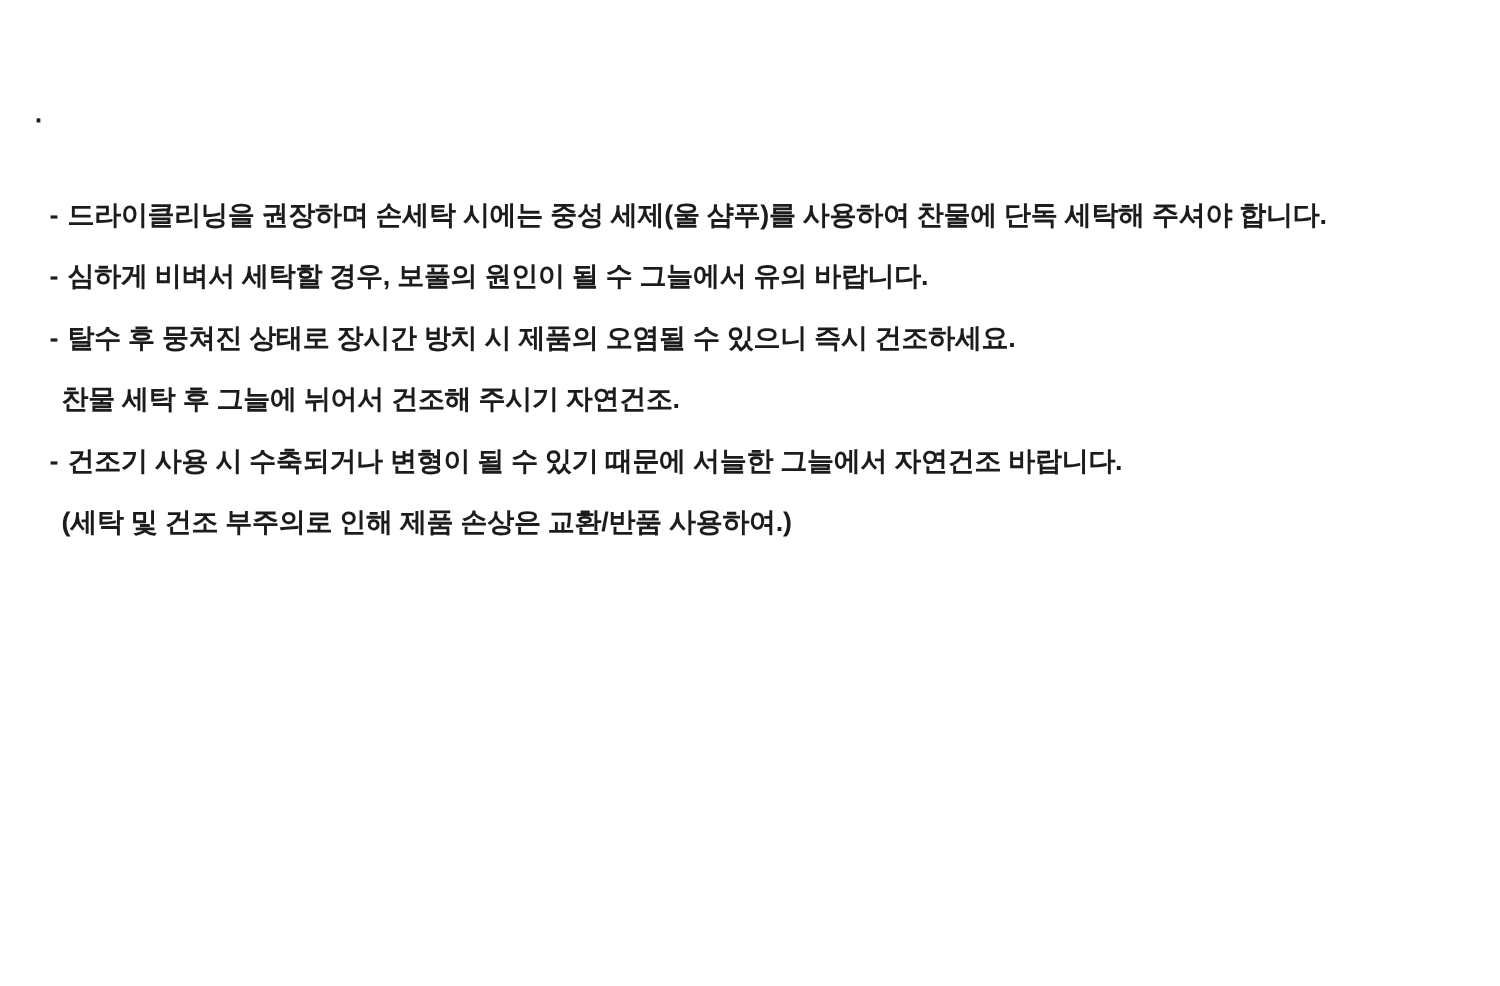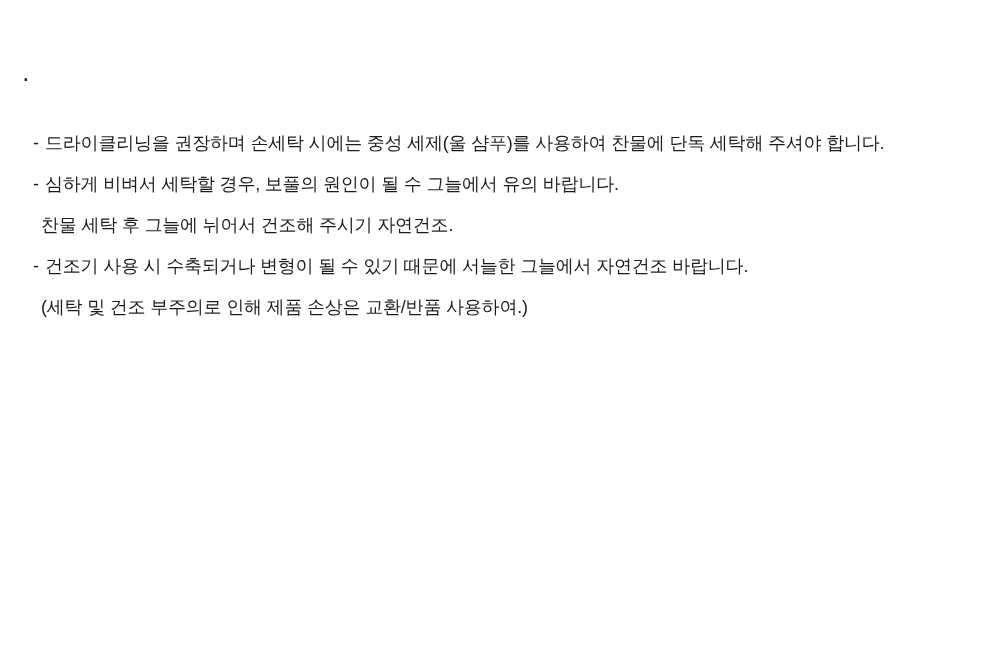--- a/index.html
+++ b/index.html
@@ -35,21 +35,21 @@
   }
   .instruction-list {
     margin-top: 29px;
   }
   .line {
     padding-left: 33px;
     font-size: 18px;
     line-height: 41px;
     letter-spacing: -0.2px;
     white-space: nowrap;
-    font-weight: 400;
+    font-weight: 700;
   }
   .line .dash {
     display: inline-block;
     width: 12px;
   }
   .line.continuation .dash {
     width: 8px;
   }
 </style>
 </head>
@@ -62,20 +62,23 @@
   <div class="instruction-list">
   <div class="line">
     <span class="dash">-</span><span class="text">드라이클리닝을 권장하며 손세탁 시에는 중성 세제(울 샴푸)를 사용하여 찬물에 단독 세탁해 주셔야 합니다.</span>
   </div>
 
 
   <div class="line">
     <span class="dash">-</span><span class="text">심하게 비벼서 세탁할 경우, 보풀의 원인이 될 수 그늘에서 유의 바랍니다.</span>
   </div>
 
+  <div class="line">
+    <span class="dash">-</span><span class="text">탈수 후 뭉쳐진 상태로 장시간 방치 시 제품의 오염될 수 있으니 즉시 건조하세요.</span>
+  </div>
 
 
   <div class="line continuation">
     <span class="dash"></span><span class="text">찬물 세탁 후 그늘에 뉘어서 건조해 주시기 자연건조.</span>
   </div>
 
   <div class="line">
     <span class="dash">-</span><span class="text">건조기 사용 시 수축되거나 변형이 될 수 있기 때문에 서늘한 그늘에서 자연건조 바랍니다.</span>
   </div>
 

